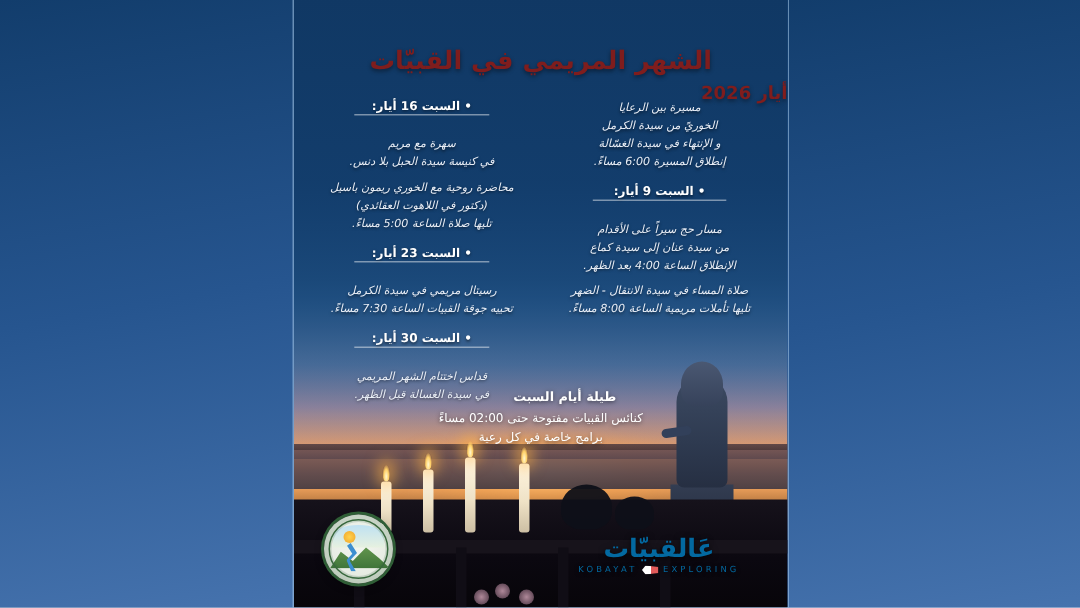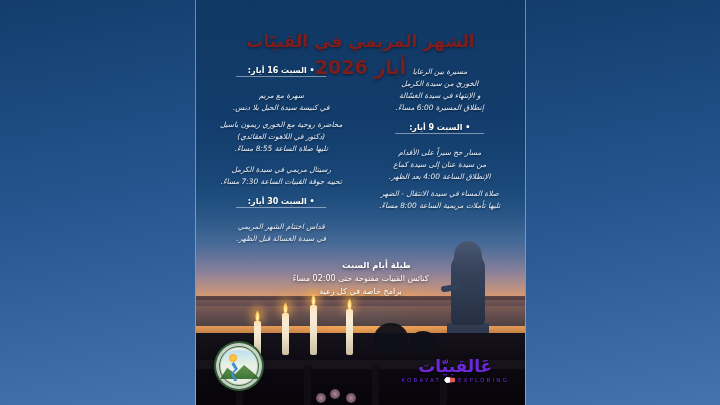--- a/index.html
+++ b/index.html
@@ -75,21 +75,21 @@
   
   .shrub{position:absolute;bottom:52px;border-radius:50% 50% 40% 40%;
       background:#0e1018;opacity:.95;}
   .flowers{position:absolute;bottom:2px;width:10px;height:10px;border-radius:50%;
       background:radial-gradient(circle,#d9a9bd 0%,#7d5d6e 70%,rgba(0,0,0,0) 100%);opacity:.8;}
 
   
   .title{position:absolute;left:0;right:0;top:12px;text-align:center;color:#7f1d1d;
          font-size:17px;font-weight:bold;line-height:1.45;letter-spacing:.2px;
          text-shadow:0 1px 3px rgba(0,0,0,.45);margin-top:17px;}
-  .title .yr{font-size:19px;}
+  .title .yr{font-size:12px;text-align:right;}
 
   .cols{position:absolute;left:8px;right:8px;top:66px;display:flex;
         flex-direction:row;gap:4px;}
   .col{flex:1;}
   .event{margin-bottom:9px;}
   .ev-head{color:#ffffff;font-size:8px;font-weight:bold;text-align:center;
            padding-bottom:2px;margin-bottom:13px;position:relative;
            text-shadow:0 1px 2px rgba(0,0,0,.5);}
   .ev-head .dot{font-size:8px;}
   .ev-head:after{content:"";position:absolute;left:50%;transform:translateX(-50%);
@@ -111,21 +111,21 @@
   .crest-sun{position:absolute;left:13px;top:11px;width:8px;height:8px;border-radius:50%;
      background:radial-gradient(circle,#ffd24d 0%,#f0a32a 100%);}
   .crest-hill{position:absolute;left:4px;bottom:10px;width:40px;height:18px;
      background:linear-gradient(180deg,#6a9d52 0%,#3f7539 100%);
      clip-path:polygon(0 100%,18% 38%,38% 72%,60% 22%,82% 62%,100% 100%);}
   .crest-river{position:absolute;left:15px;bottom:8px;width:7px;height:19px;
      background:#3d8fd0;clip-path:polygon(40% 0,100% 35%,30% 62%,90% 100%,45% 100%,0 60%,55% 38%,5% 10%);}
   .crest-txt{position:absolute;inset:0;border-radius:50%;
      box-shadow:inset 0 0 0 5px rgba(47,94,54,.18);}
 
-  #brand{position:absolute;right:16px;bottom:22px;text-align:center;color:#6d28d9;}
+  #brand{position:absolute;right:32px;bottom:22px;text-align:center;color:#0369a1;}
   .brand-ar{font-size:17px;font-weight:bold;line-height:1;letter-spacing:.5px;
      text-shadow:0 1px 4px rgba(0,0,0,.7);}
   .brand-en{font-size:5.6px;letter-spacing:2.1px;margin-top:2px;white-space:nowrap;
      text-shadow:0 1px 3px rgba(0,0,0,.7);display:flex;align-items:center;gap:3px;justify-content:center;}
   .brand-mark{display:inline-block;width:11px;height:6px;
      background:linear-gradient(90deg,#fff 0 55%,#e05a5a 55% 100%);
      clip-path:polygon(0 50%,22% 0,100% 18%,100% 82%,22% 100%);}
 </style>
 </head>
 <body>
@@ -202,24 +202,25 @@
         </div>
       <div class="col" id="col-left">
           <div class="event">
             <div class="ev-head"><span class="dot">• </span><span>السبت 16 أيار:</span></div>
             <div class="ev-body">
               <div>سهرة مع مريم</div>
               <div>في كنيسة سيدة الحبل بلا دنس.</div>
               <div style="height: 5px;">&nbsp;</div>
               <div>محاضرة روحية مع الخوري ريمون باسيل</div>
               <div>(دكتور في اللاهوت العقائدي)</div>
-              <div>تليها صلاة الساعة 8:55 مساءً.</div>
-            </div>
-          </div>
-          <div class="event">
+              <div>تليها صلاة الساعة 5:00 مساءً.</div>
+            </div>
+          </div>
+          <div class="event">
+            <div class="ev-head"><span class="dot">• </span><span>السبت 23 أيار:</span></div>
             <div class="ev-body">
               <div>رسيتال مريمي في سيدة الكرمل</div>
               <div>تحييه جوقة القبيات الساعة 7:30 مساءً.</div>
             </div>
           </div>
           <div class="event">
             <div class="ev-head"><span class="dot">• </span><span>السبت 30 أيار:</span></div>
             <div class="ev-body">
               <div>قداس اختتام الشهر المريمي</div>
               <div>في سيدة الغسالة قبل الظهر.</div>

